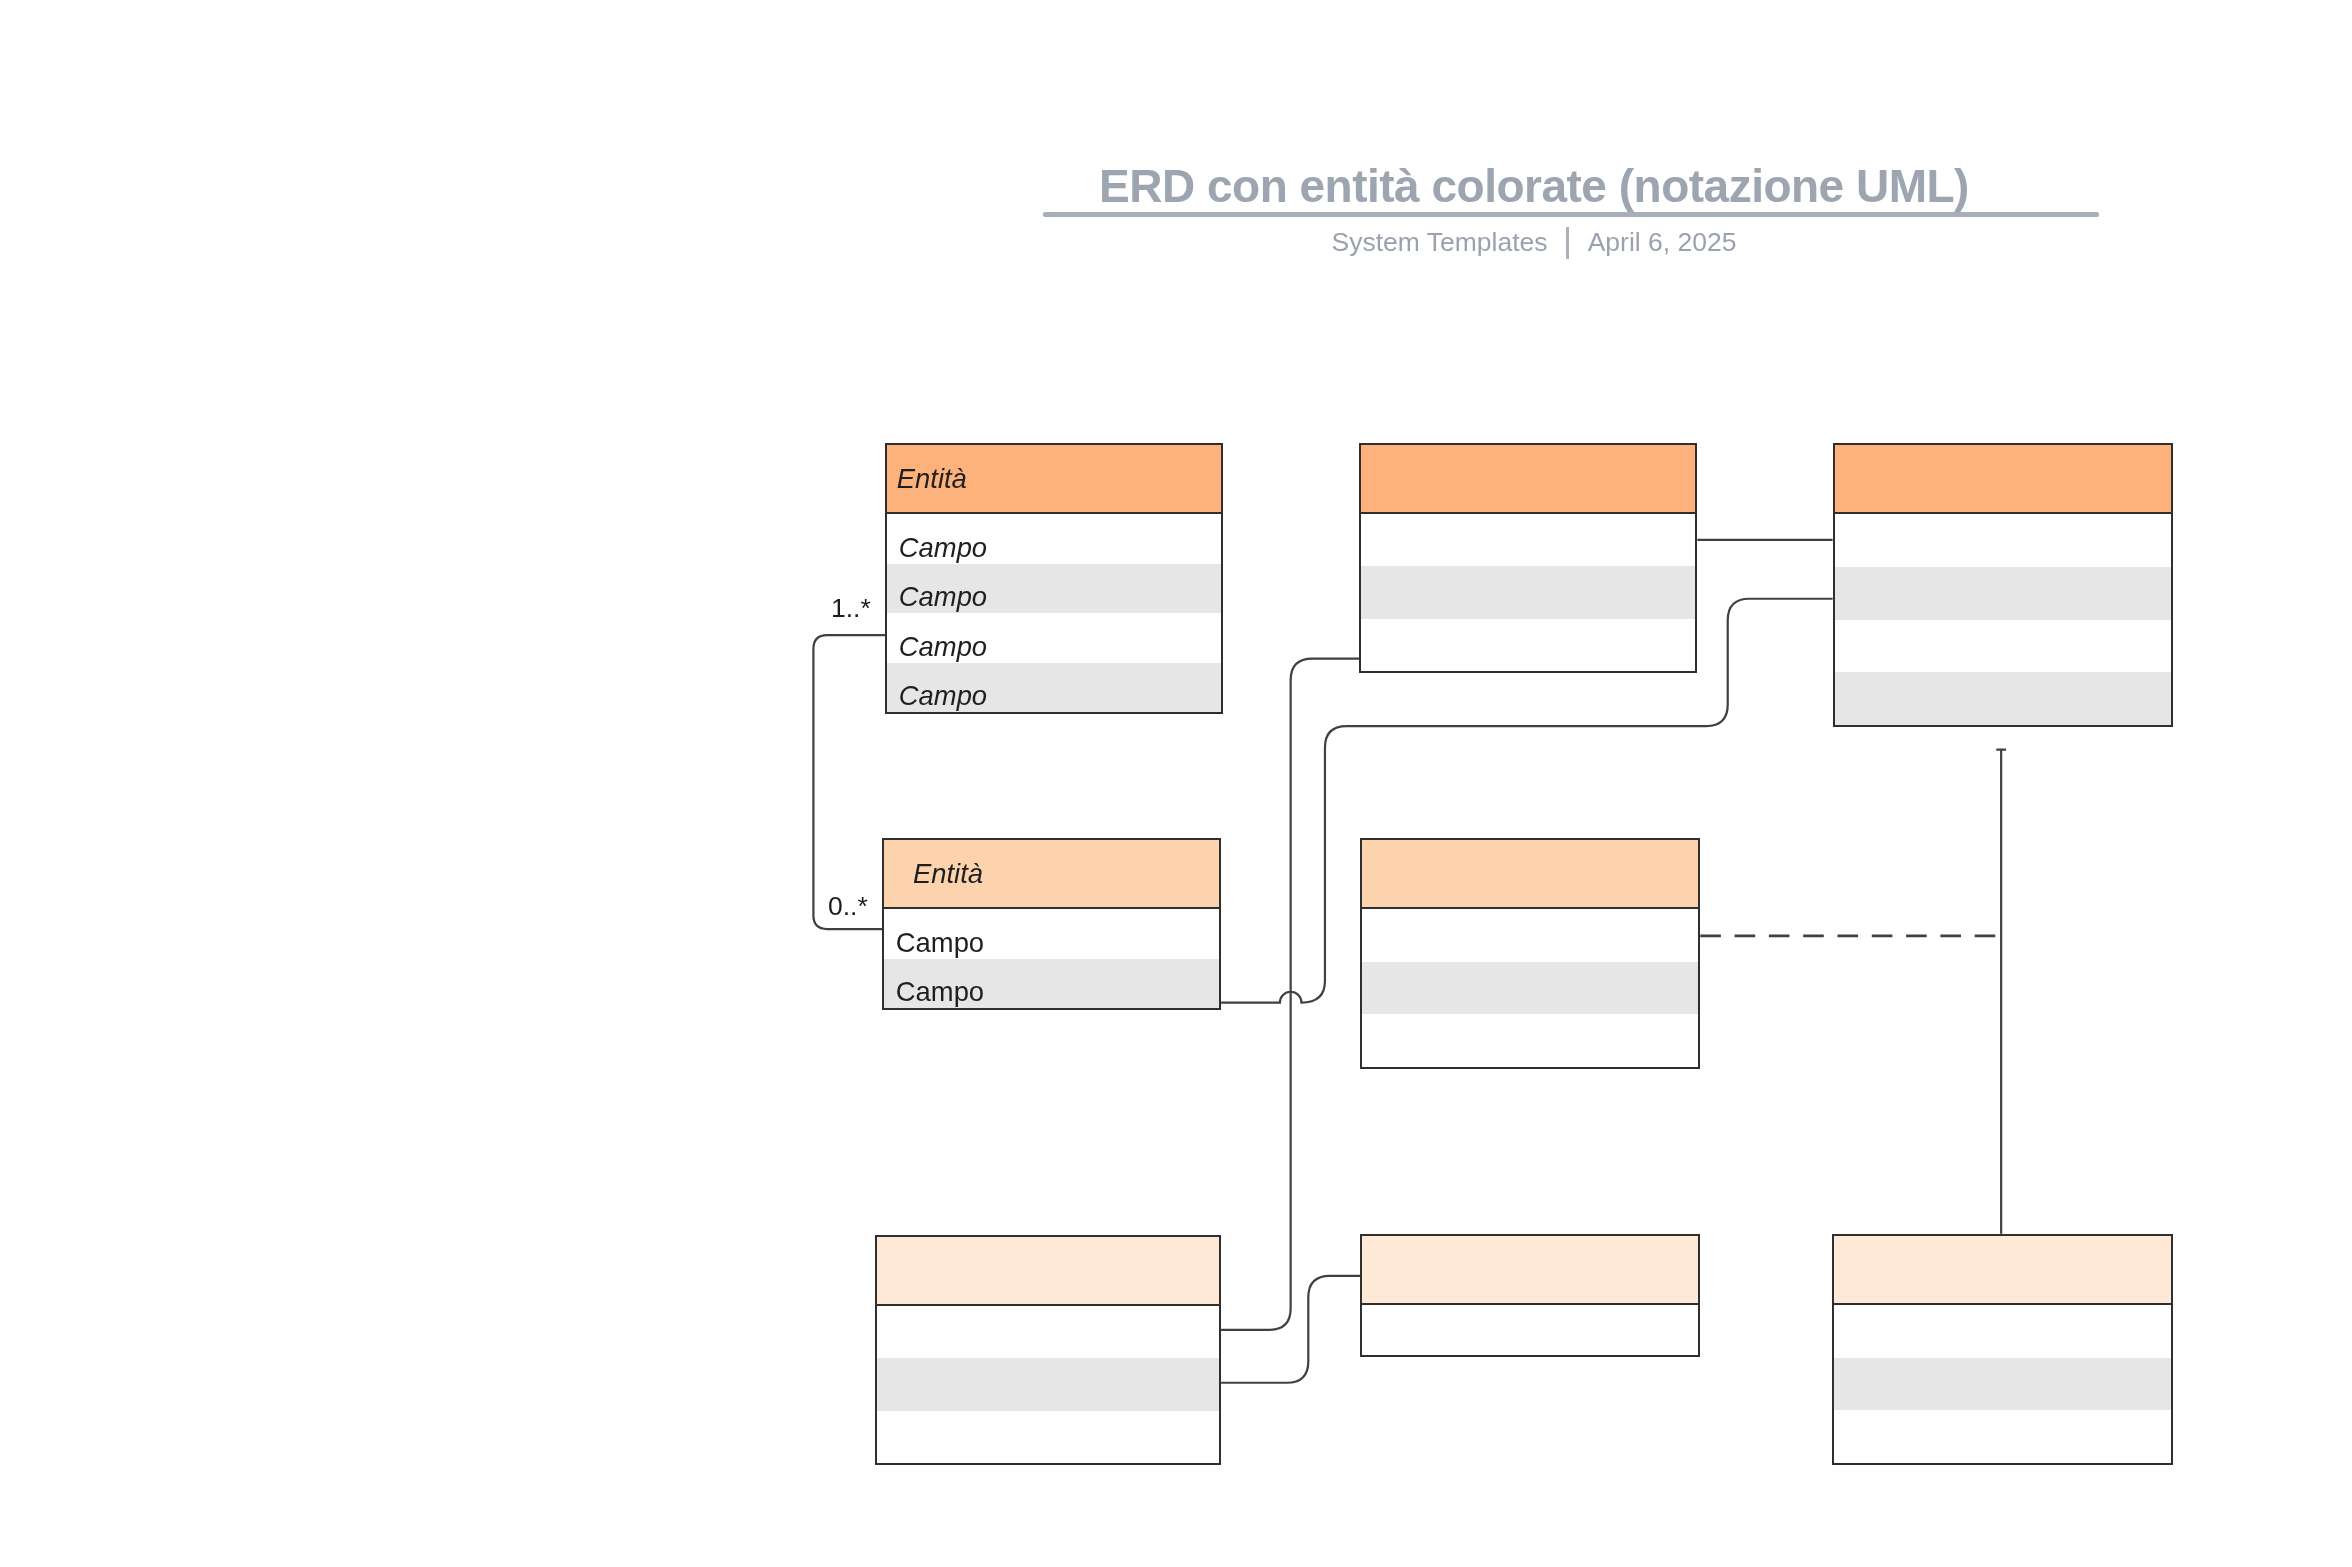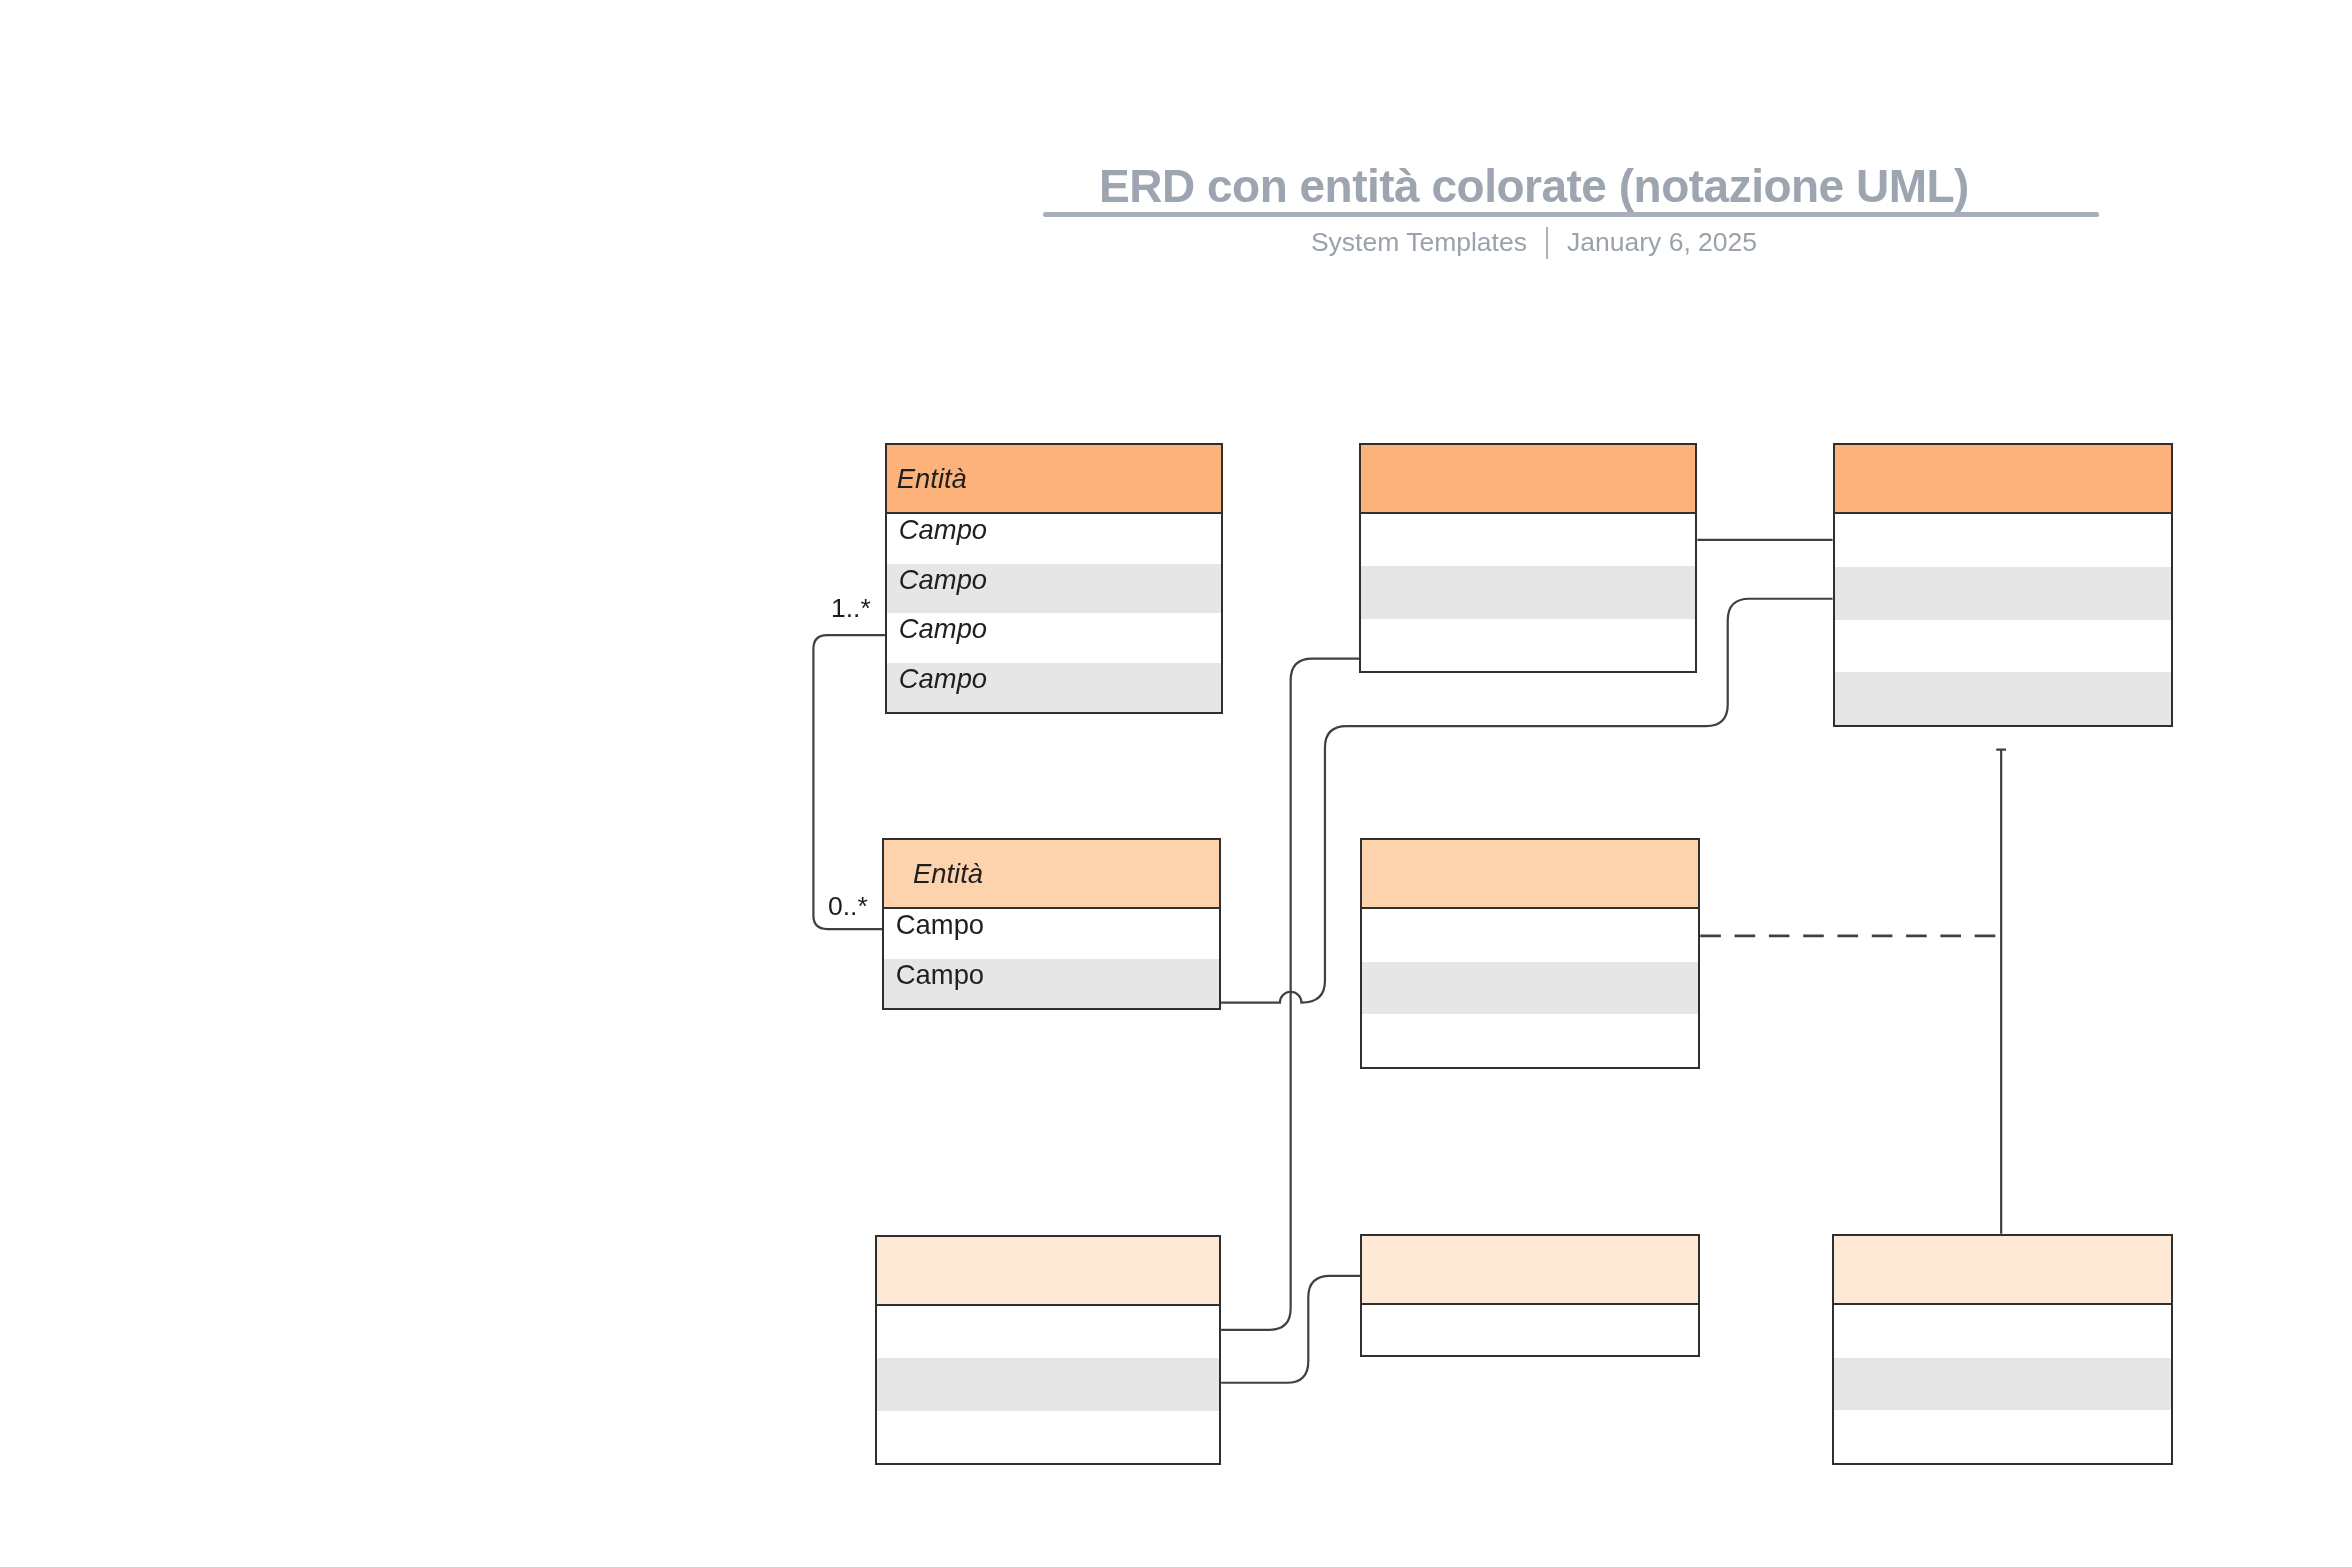--- a/index.html
+++ b/index.html
@@ -32,21 +32,21 @@
   .ehead{
     box-sizing:border-box; height:69px; flex:0 0 69px;
     border-bottom:2.9px solid var(--box-border);
     display:flex; align-items:center; padding-left:9.8px;
   }
   .ehead.strong{background:var(--header-strong);}
   .ehead.medium{background:var(--header-medium);}
   .ehead.pale{background:var(--header-pale);}
   .ehead.pad30{padding-left:29px;}
   .erow{
-    flex:1 1 auto; display:flex; align-items:flex-start; padding-left:11.8px;
+    flex:1 1 auto; display:flex; align-items:flex-end; padding-left:11.8px;
     background:#ffffff;
   }
   .erow.alt{background:var(--row-alt);}
   .etext{font-size:27.4px; color:#1f1f1f;}
   .italic{font-style:italic;}
 
   
   .card-label{
     position:absolute; font-size:26.5px; color:var(--label); line-height:29px;
   }
@@ -59,21 +59,21 @@
 </head>
 <body>
 
 <div class="canvas">
 
   <div class="page-title">ERD con entità colorate (notazione UML)</div>
   <div class="title-rule"></div>
   <div class="subtitle">
     <span>System Templates</span>
     <span class="vbar"></span>
-    <span>January 6, 2025</span>
+    <span>April 6, 2025</span>
   </div>
 
   <svg class="connectors" width="2352" height="1567" viewBox="0 0 2400 1599">
 
     <path d="M903 648 H844 Q830 648 830 662 V934 Q830 948 844 948 H900"></path>
 
     <path d="M1732 551 H1870"></path>
 
     <path d="M1246 1023 H1306 A11 11 0 0 1 1328 1023 Q1352 1023 1352 1001 V763 Q1352 741 1374 741 H1741 Q1763 741 1763 719 V633 Q1763 611 1785 611 H1870"></path>
 

